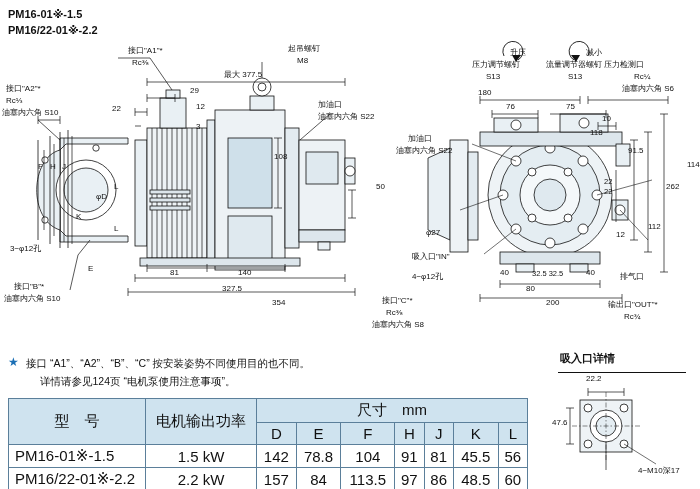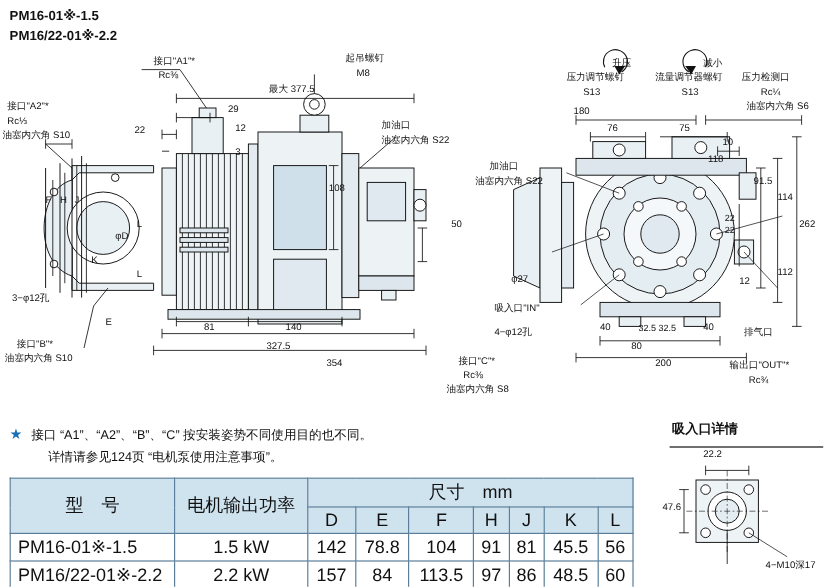--- a/index.html
+++ b/index.html
@@ -272,33 +272,33 @@
     <path d="M96 121 L52 104" stroke-width="0.6"></path>
   </g>
 </svg>
 
 <div class="t s8" style="left:510px;top:48px;">升压</div>
 <div class="t s8" style="left:586px;top:48px;">减小</div>
 <div class="t s8" style="left:472px;top:60px;">压力调节螺钉</div>
 <div class="t s8" style="left:486px;top:72px;">S13</div>
 <div class="t s8" style="left:546px;top:60px;">流量调节器螺钉</div>
 <div class="t s8" style="left:568px;top:72px;">S13</div>
-<div class="t s8" style="left:618px;top:60px;">压力检测口</div>
+<div class="t s8" style="left:604px;top:60px;">压力检测口</div>
 <div class="t s8" style="left:634px;top:72px;">Rc¼</div>
 <div class="t s8" style="left:622px;top:84px;">油塞内六角 S6</div>
 
 <div class="t s8" style="left:478px;top:88px;">180</div>
 <div class="t s8" style="left:590px;top:88px;margin-top:40px;">118</div>
 <div class="t s8" style="left:506px;top:102px;">76</div>
 <div class="t s8" style="left:566px;top:102px;">75</div>
 <div class="t s8" style="left:602px;top:114px;">10</div>
 <div class="t s8" style="left:408px;top:134px;">加油口</div>
 <div class="t s8" style="left:396px;top:146px;">油塞内六角 S22</div>
 <div class="t s8" style="left:628px;top:146px;">91.5</div>
-<div class="t s8" style="left:648px;top:160px;">114</div>
+<div class="t s8" style="left:648px;top:160px;padding-left:39px;">114</div>
 <div class="t s8" style="left:666px;top:182px;">262</div>
 <div class="t s7" style="left:604px;top:178px;">22</div>
 <div class="t s7" style="left:604px;top:188px;">22</div>
 <div class="t s8" style="left:648px;top:222px;">112</div>
 <div class="t s8" style="left:616px;top:230px;">12</div>
 <div class="t s8" style="left:426px;top:228px;">φ27</div>
 <div class="t s8" style="left:412px;top:252px;">吸入口"IN"</div>
 <div class="t s8" style="left:412px;top:272px;">4−φ12孔</div>
 <div class="t s7" style="left:532px;top:270px;">32.5 32.5</div>
 <div class="t s8" style="left:500px;top:268px;">40</div>

